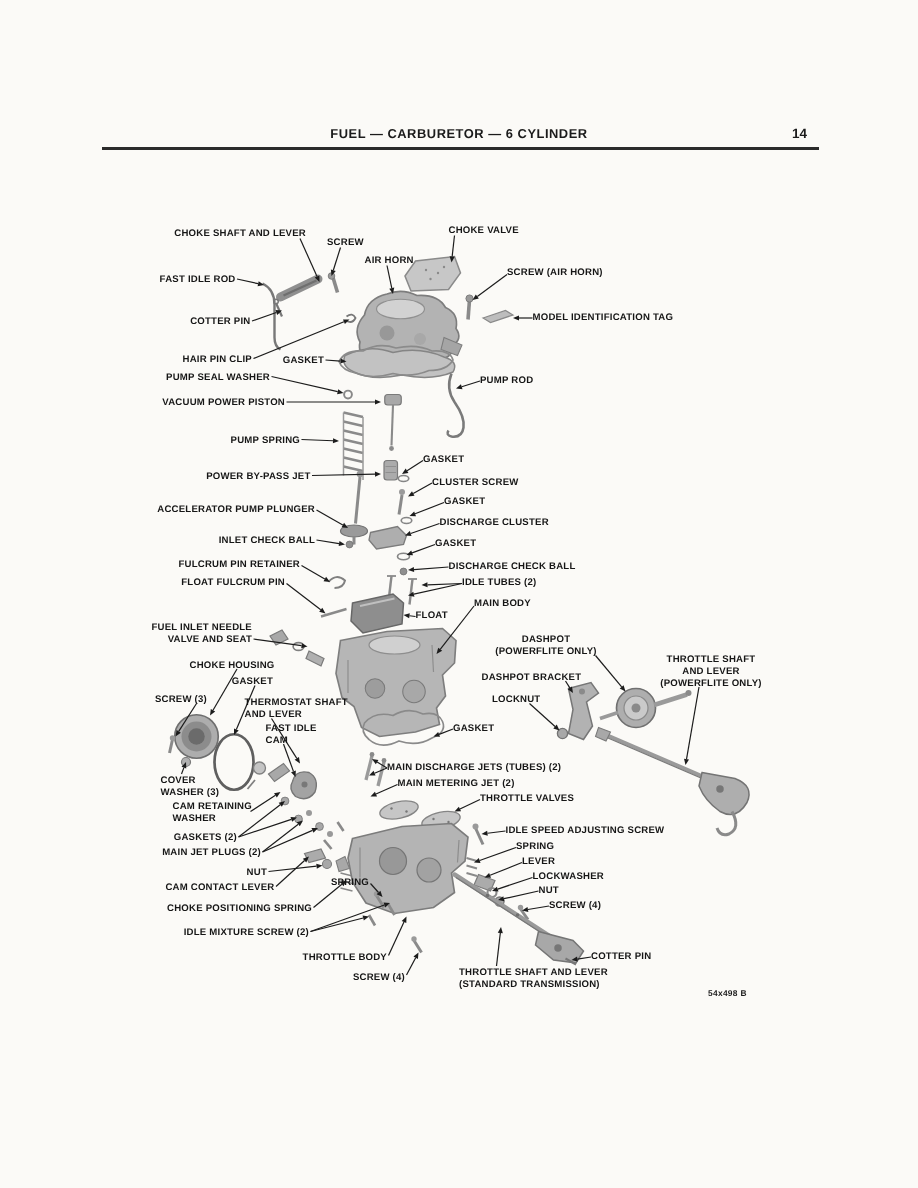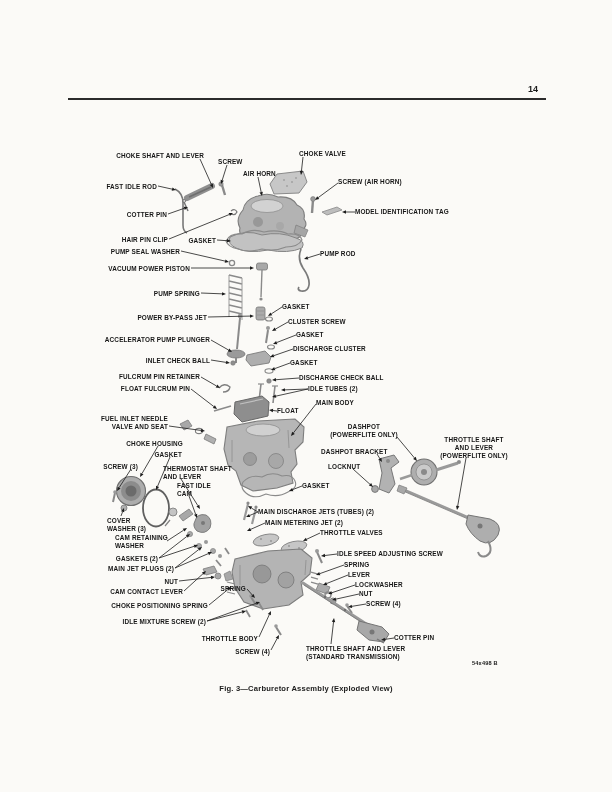--- a/index.html
+++ b/index.html
@@ -18,20 +18,21 @@
   #labels .lbl.right{transform:translateX(-100%);text-align:right;}
   #labels .lbl.center{transform:translateX(-50%);text-align:center;}
   .leader{stroke:#1c1c1c;stroke-width:.8;}
   .ahead{fill:#1c1c1c;}
 </style>
 </head>
 <body>
 
 <div id="page">
 
+  <div class="hdr">FUEL — CARBURETOR — 6 CYLINDER</div>
   <div class="pagenum">14</div>
   <div class="rule"></div>
 
   <svg class="layer" viewBox="0 0 612 792">
     <g>
       <path d="M187 198 L212 186" stroke="#8f8f8f" stroke-width="6" stroke-linecap="round" fill="none"></path>
       <path d="M189 197 L211 187" stroke="#6f6f6f" stroke-width="1.6" fill="none"></path>
     </g>
     <g>
       <path d="M175 189 q8 4 8 14 l0 22 q0 6 4 8" stroke="#787878" stroke-width="1.6" fill="none"></path>
@@ -425,14 +426,13 @@
 CAM</div>
       <div class="lbl left" style="left: 107px; top: 517px;">COVER
 WASHER (3)</div>
       <div class="lbl left" style="left: 115px; top: 534px;">CAM RETAINING
 WASHER</div>
       <div class="lbl right" style="left: 158px; top: 555px;">GASKETS (2)</div>
       <div class="lbl right" style="left: 174px; top: 565px;">MAIN JET PLUGS (2)</div>
     </div>
 
   <div class="credit">54x498 B</div>
-  <div class="caption">Fig. 3—Carburetor Assembly (Exploded View)</div>
 </div>
 
 </body></html>

